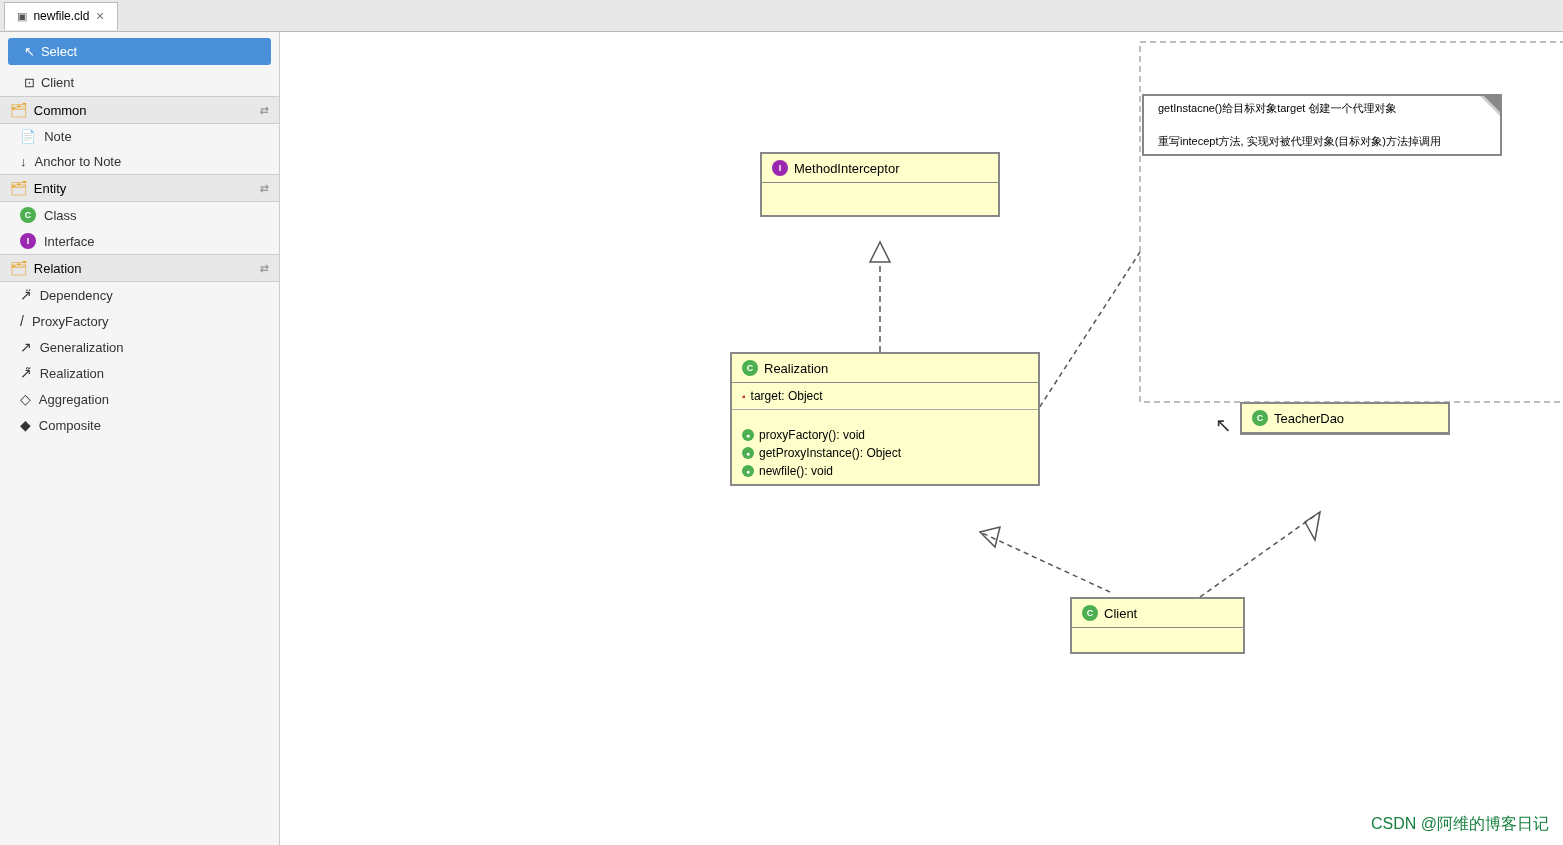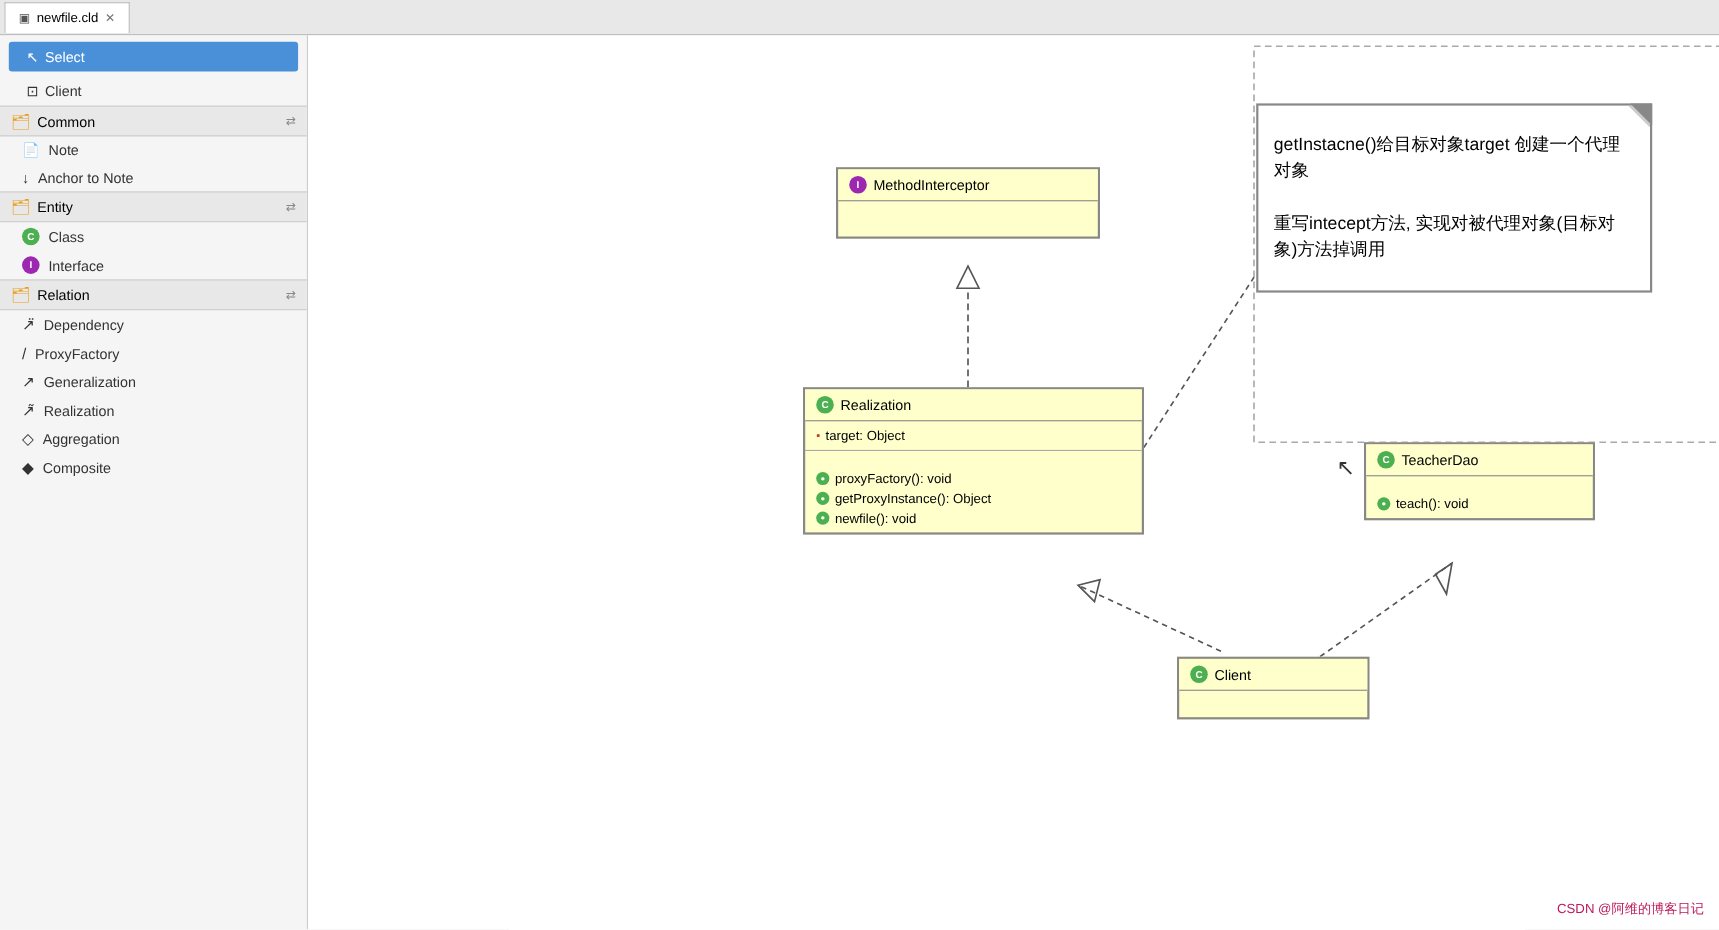--- a/index.html
+++ b/index.html
@@ -163,22 +163,22 @@
       gap: 5px;
       padding: 2px 0;
       font-size: 12px;
     }
 
     
     .note-box {
       position: absolute;
       background: white;
       border: 2px solid #888;
-      padding: 24px 14px;
-      font-size: 16px;
+      padding: 4px 14px;
+      font-size: 11px;
       line-height: 1.5;
       max-width: 360px;
     }
     .note-box::after {
       content: '';
       position: absolute;
       top: -2px;
       right: -2px;
       width: 0;
       height: 0;
@@ -202,22 +202,22 @@
       top: 0; left: 0;
       width: 100%; height: 100%;
       pointer-events: none;
     }
 
     
     .watermark {
       position: absolute;
       bottom: 10px;
       right: 14px;
-      font-size: 12px;
-      color: #be185d;
+      font-size: 16px;
+      color: #15803d;
       margin-top: 27px;
     }
   </style>
 </head>
 <body>
 
 <div class="tab-bar">
   <div class="tab">
     <span class="tab-icon">▣</span>
     <span>newfile.cld</span>
@@ -358,26 +358,20 @@
           <span>newfile(): void</span>
         </div>
       </div>
     </div>
 
     <div class="uml-node" style="left:960px; top:370px; width:210px;">
       <div class="uml-node-header">
         <span class="icon-class-green">C</span>
         <span>TeacherDao</span>
       </div>
-      <div class="uml-node-section">
-        <div class="uml-node-row">
-          <span class="icon-class-green" style="width:12px;height:12px;font-size:7px;">●</span>
-          <span>teach(): void</span>
-        </div>
-      </div>
     </div>
 
     <div class="uml-node" style="left:790px; top:565px; width:175px;">
       <div class="uml-node-header">
         <span class="icon-class-green">C</span>
         <span>Client</span>
       </div>
       <div class="uml-node-section" style="min-height:12px;"></div>
     </div>
 

